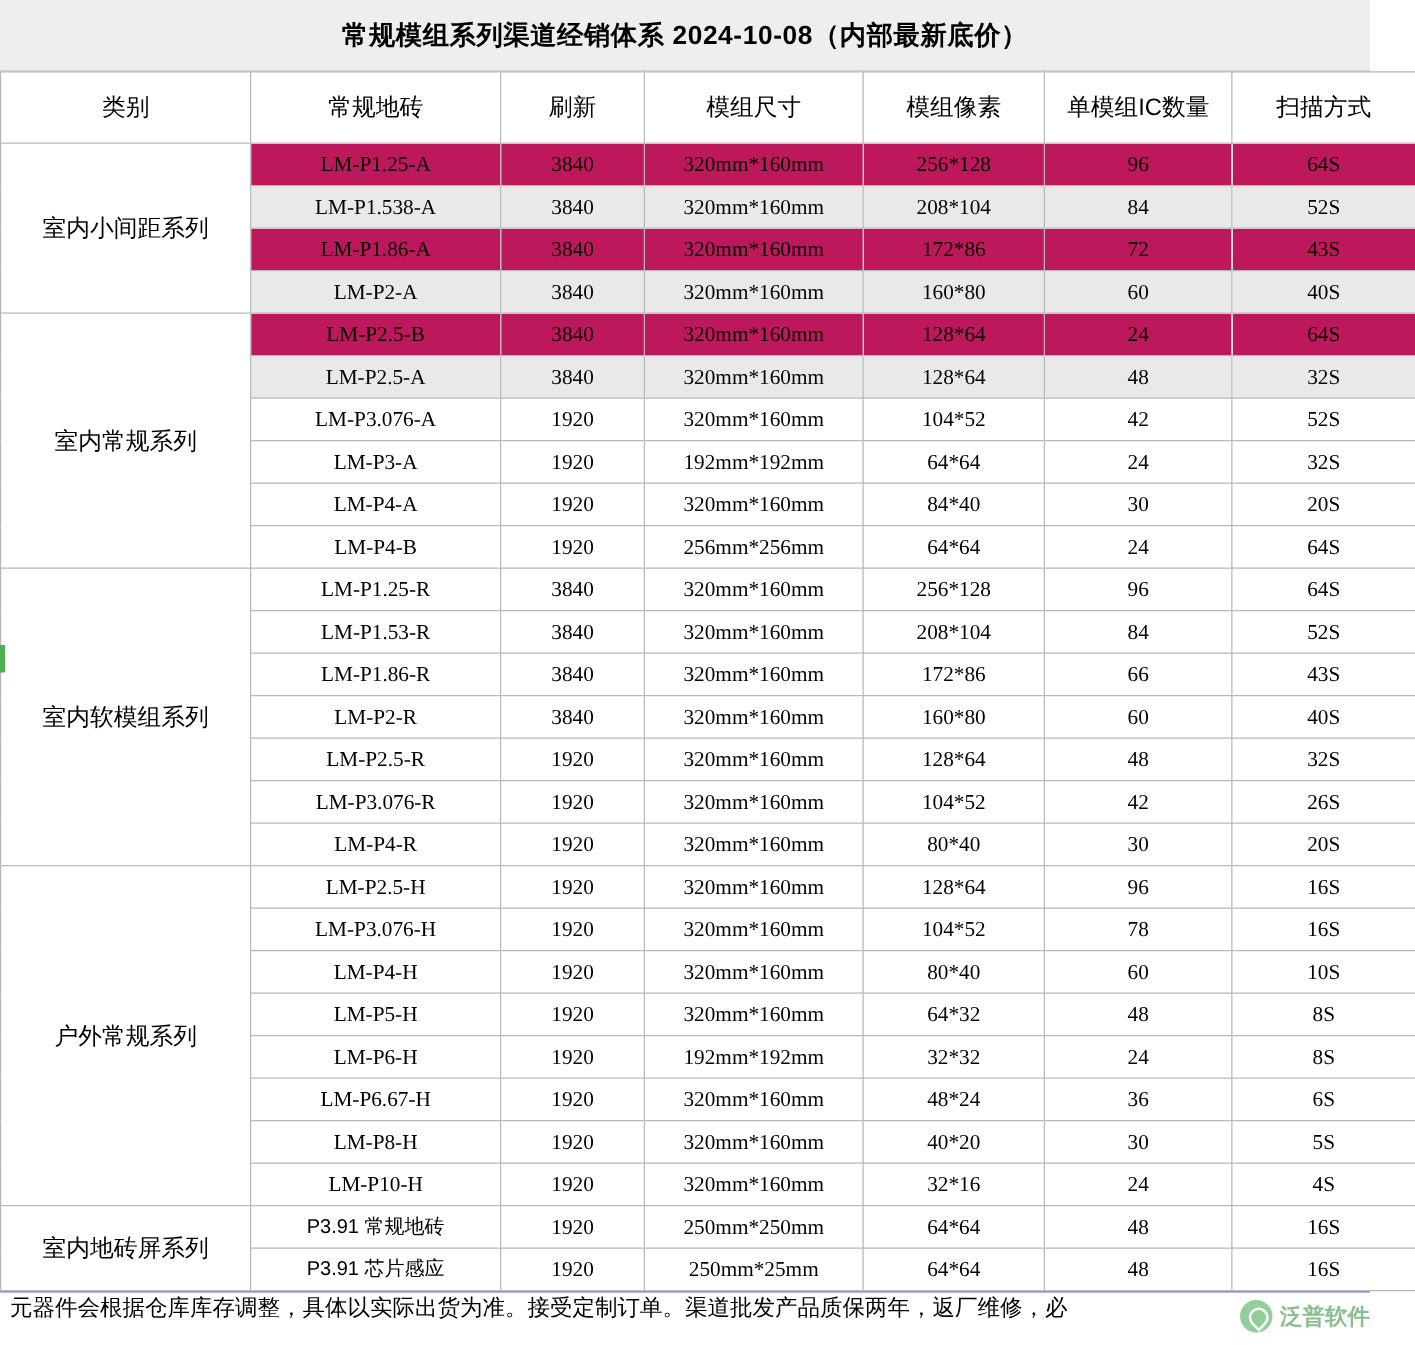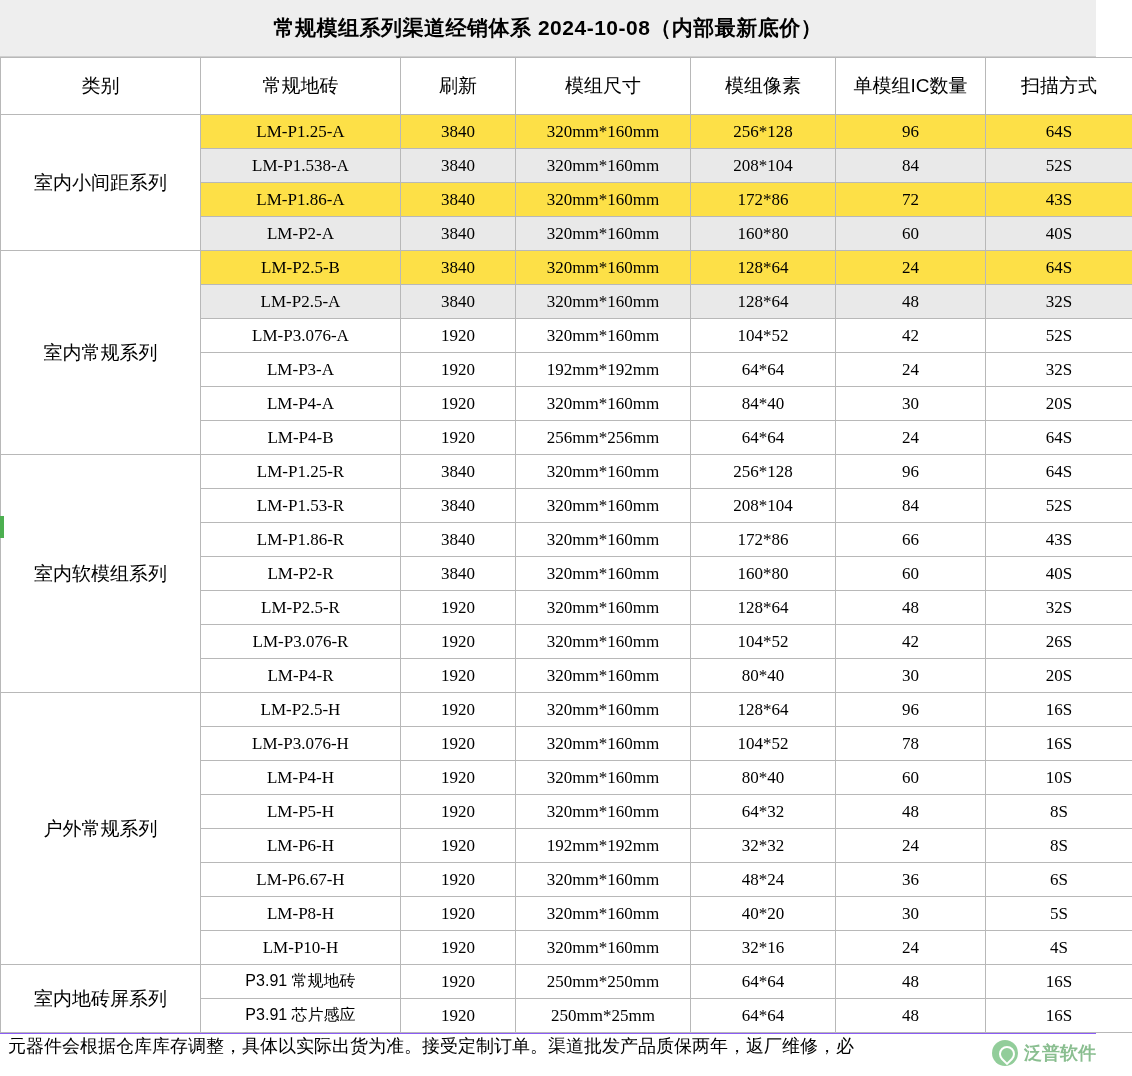--- a/index.html
+++ b/index.html
@@ -58,21 +58,21 @@
   th.hdr-cat, th.hdr-model {
     font-family: "Liberation Serif", "DejaVu Serif", serif;
     font-weight: normal;
   }
   td.cat {
     font-size: 19px;
     font-family: "Liberation Sans", "DejaVu Sans", sans-serif;
     background: #ffffff;
   }
   tr.sel td {
-    background: #fde047;
+    background: #be185d;
   }
   tr.alt td {
     background: #e9e9e9;
     font-family: Liberation Serif, serif;
   }
   tr.plain td {
     background: #ffffff;
   }
   td.cat, th {
     background: #ffffff !important;

